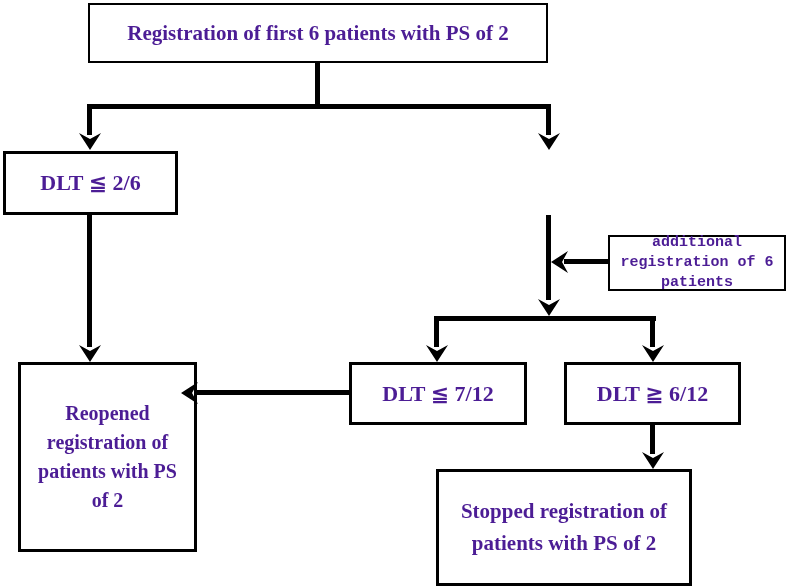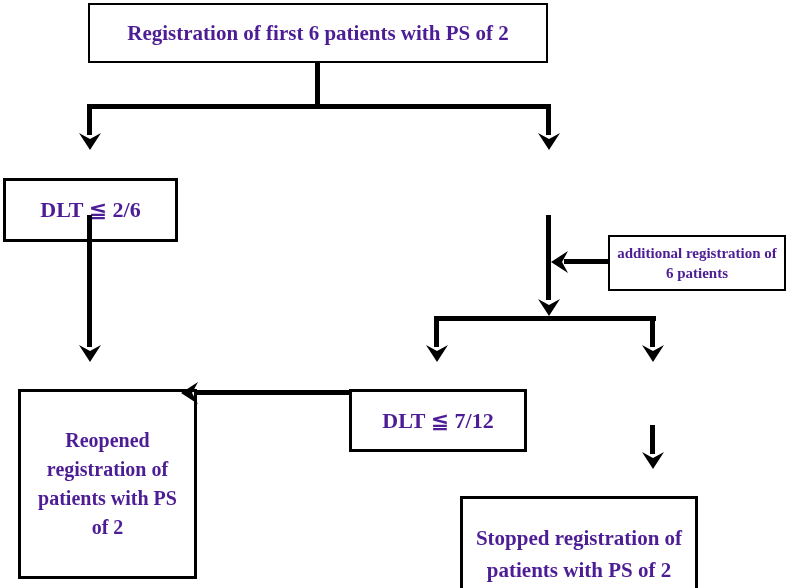--- a/index.html
+++ b/index.html
@@ -17,46 +17,46 @@
     position: absolute;
     background: #ffffff;
     border: 2px solid #000000;
     display: flex;
     align-items: center;
     justify-content: center;
     text-align: center;
     font-weight: bold;
     box-sizing: border-box;
   }
-  .node.thick { border-width: 3px; margin-top: 27px; }
+  .node.thick { border-width: 3px; }
   .line {
     position: absolute;
     background: #000000;
   }
   .arrowhead {
     position: absolute;
     background: #000000;
   }
   .arrowhead.down {
     width: 22px; height: 17px;
     clip-path: polygon(0 0, 50% 35%, 100% 0, 50% 100%);
   }
   .arrowhead.left {
     width: 17px; height: 22px;
     clip-path: polygon(100% 0, 65% 50%, 100% 100%, 0 50%);
   }
   
   #start      { left: 88px;  top: 3px;   width: 460px; height: 60px;  font-size: 21px; }
   #dlt26      { left: 3px;   top: 151px; width: 175px; height: 64px;  font-size: 22px; }
   #dlt36      { left: 460px; top: 151px; width: 178px; height: 64px;  font-size: 22px; }
-  #additional { left: 608px; top: 235px; width: 178px; height: 56px;  font-size: 15px; line-height: 1.35; padding: 0 6px; }
+  #additional { left: 608px; top: 235px; width: 178px; height: 56px;  font-size: 15px; line-height: 1.35; padding: 0 6px; font-family: Liberation Mono, monospace; }
   #dlt512     { left: 349px; top: 362px; width: 178px; height: 63px;  font-size: 22px; }
   #dlt612     { left: 564px; top: 362px; width: 177px; height: 63px;  font-size: 22px; }
   #reopened   { left: 18px;   top: 362px; width: 179px; height: 190px; font-size: 20px; line-height: 1.45; padding: 0 12px; }
-  #stopped    { left: 460px; top: 469px; width: 238px; height: 117px; font-size: 21px; line-height: 1.5; padding: 0 6px; }
+  #stopped    { left: 436px; top: 469px; width: 256px; height: 117px; font-size: 21px; line-height: 1.5; padding: 0 6px; }
 </style>
 </head>
 <body>
 
 <div id="canvas">
 
   <div class="node" id="start">
     <span>Registration of first 6 patients with PS of 2</span>
   </div>
 
@@ -66,20 +66,23 @@
 
 
   <div class="node" id="additional">
     <span>additional registration of 6 patients</span>
   </div>
 
   <div class="node thick" id="dlt512">
     <span>DLT ≦ 7/12</span>
   </div>
 
+  <div class="node thick" id="dlt612">
+    <span>DLT ≧ 6/12</span>
+  </div>
 
   <div class="node thick" id="reopened">
     <span>Reopened registration of patients with PS of 2</span>
   </div>
 
   <div class="node thick" id="stopped">
     <span>Stopped registration of patients with PS of 2</span>
   </div>
 
   <div class="line" style="left:315px; top:62px; width:5px; height:47px;"></div>

